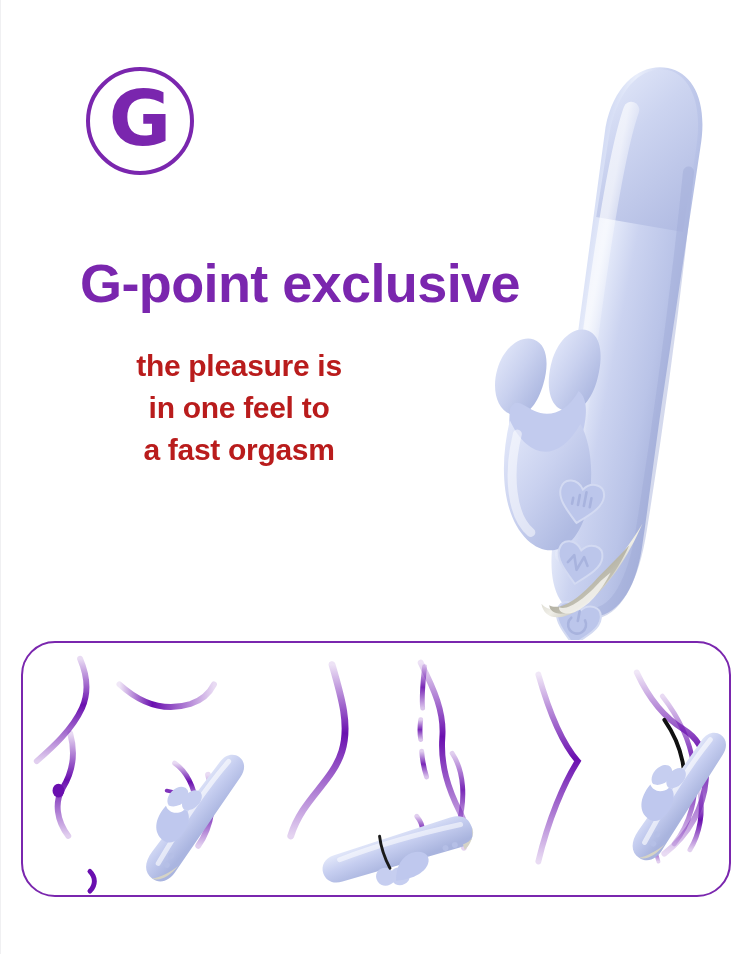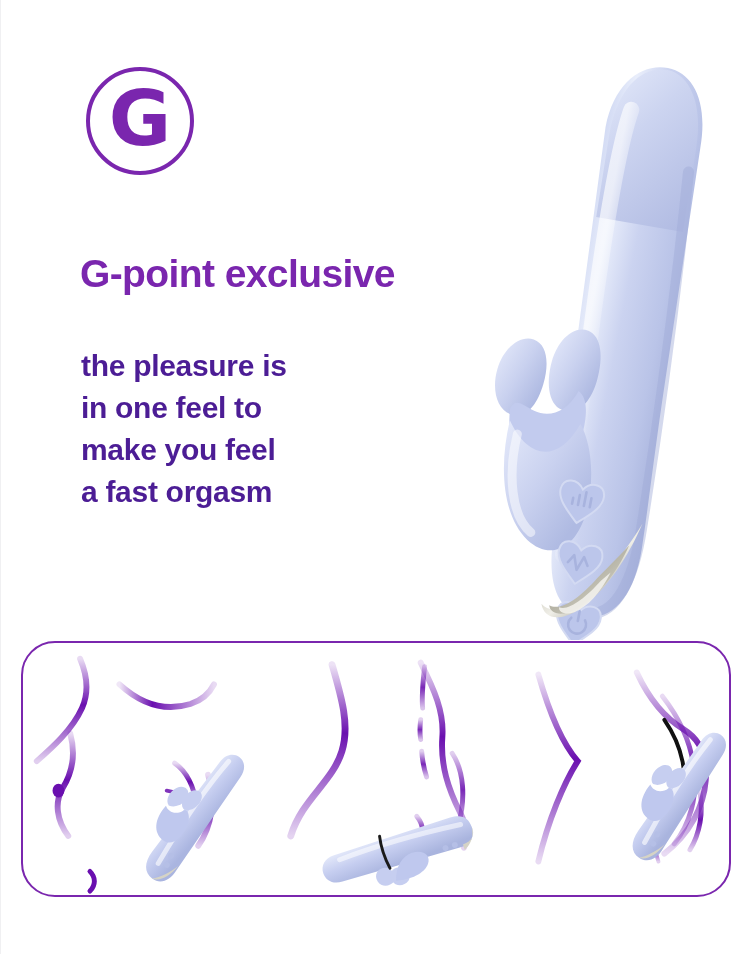--- a/index.html
+++ b/index.html
@@ -45,36 +45,37 @@
     color: #7A26AE;
     letter-spacing: 0;
     transform: translateY(-2px);
   }
 
   
   .headline {
     position: absolute;
     left: 79px;
     top: 252px;
-    font-size: 39px;
+    font-size: 54px;
     font-weight: bold;
     color: #7A26AE;
     letter-spacing: -0.6px;
     white-space: nowrap;
   }
   .body-copy {
     position: absolute;
-    left: 80px;
+    left: 88px;
     top: 345px;
     width: 300px;
     font-size: 30px;
     font-weight: 600;
     line-height: 42px;
-    color: #4c1d95;
+    color: #b91c1c;
     letter-spacing: -0.3px;
+    text-align: center;
   }
   .body-copy .copy-line { display: block; white-space: nowrap; }
 
   
   .hero-product {
     position: absolute;
     left: 468px;
     top: 40px;
     width: 282px;
     height: 600px;
@@ -110,21 +111,20 @@
 
   <div class="brand-badge">
     <span class="brand-letter">G</span>
   </div>
 
   <div class="headline">G-point exclusive</div>
 
   <div class="body-copy">
     <span class="copy-line">the pleasure is</span>
     <span class="copy-line">in one feel to</span>
-    <span class="copy-line">make you feel</span>
     <span class="copy-line">a fast orgasm</span>
   </div>
 
   <div class="hero-product">
     <svg viewBox="0 0 282 600" xmlns="http://www.w3.org/2000/svg">
       <defs>
         <linearGradient id="shaftGrad" x1="0" y1="0" x2="1" y2="0">
           <stop offset="0%" stop-color="#D3DBF4"></stop>
           <stop offset="18%" stop-color="#E9EEFB"></stop>
           <stop offset="45%" stop-color="#CBD3F0"></stop>

